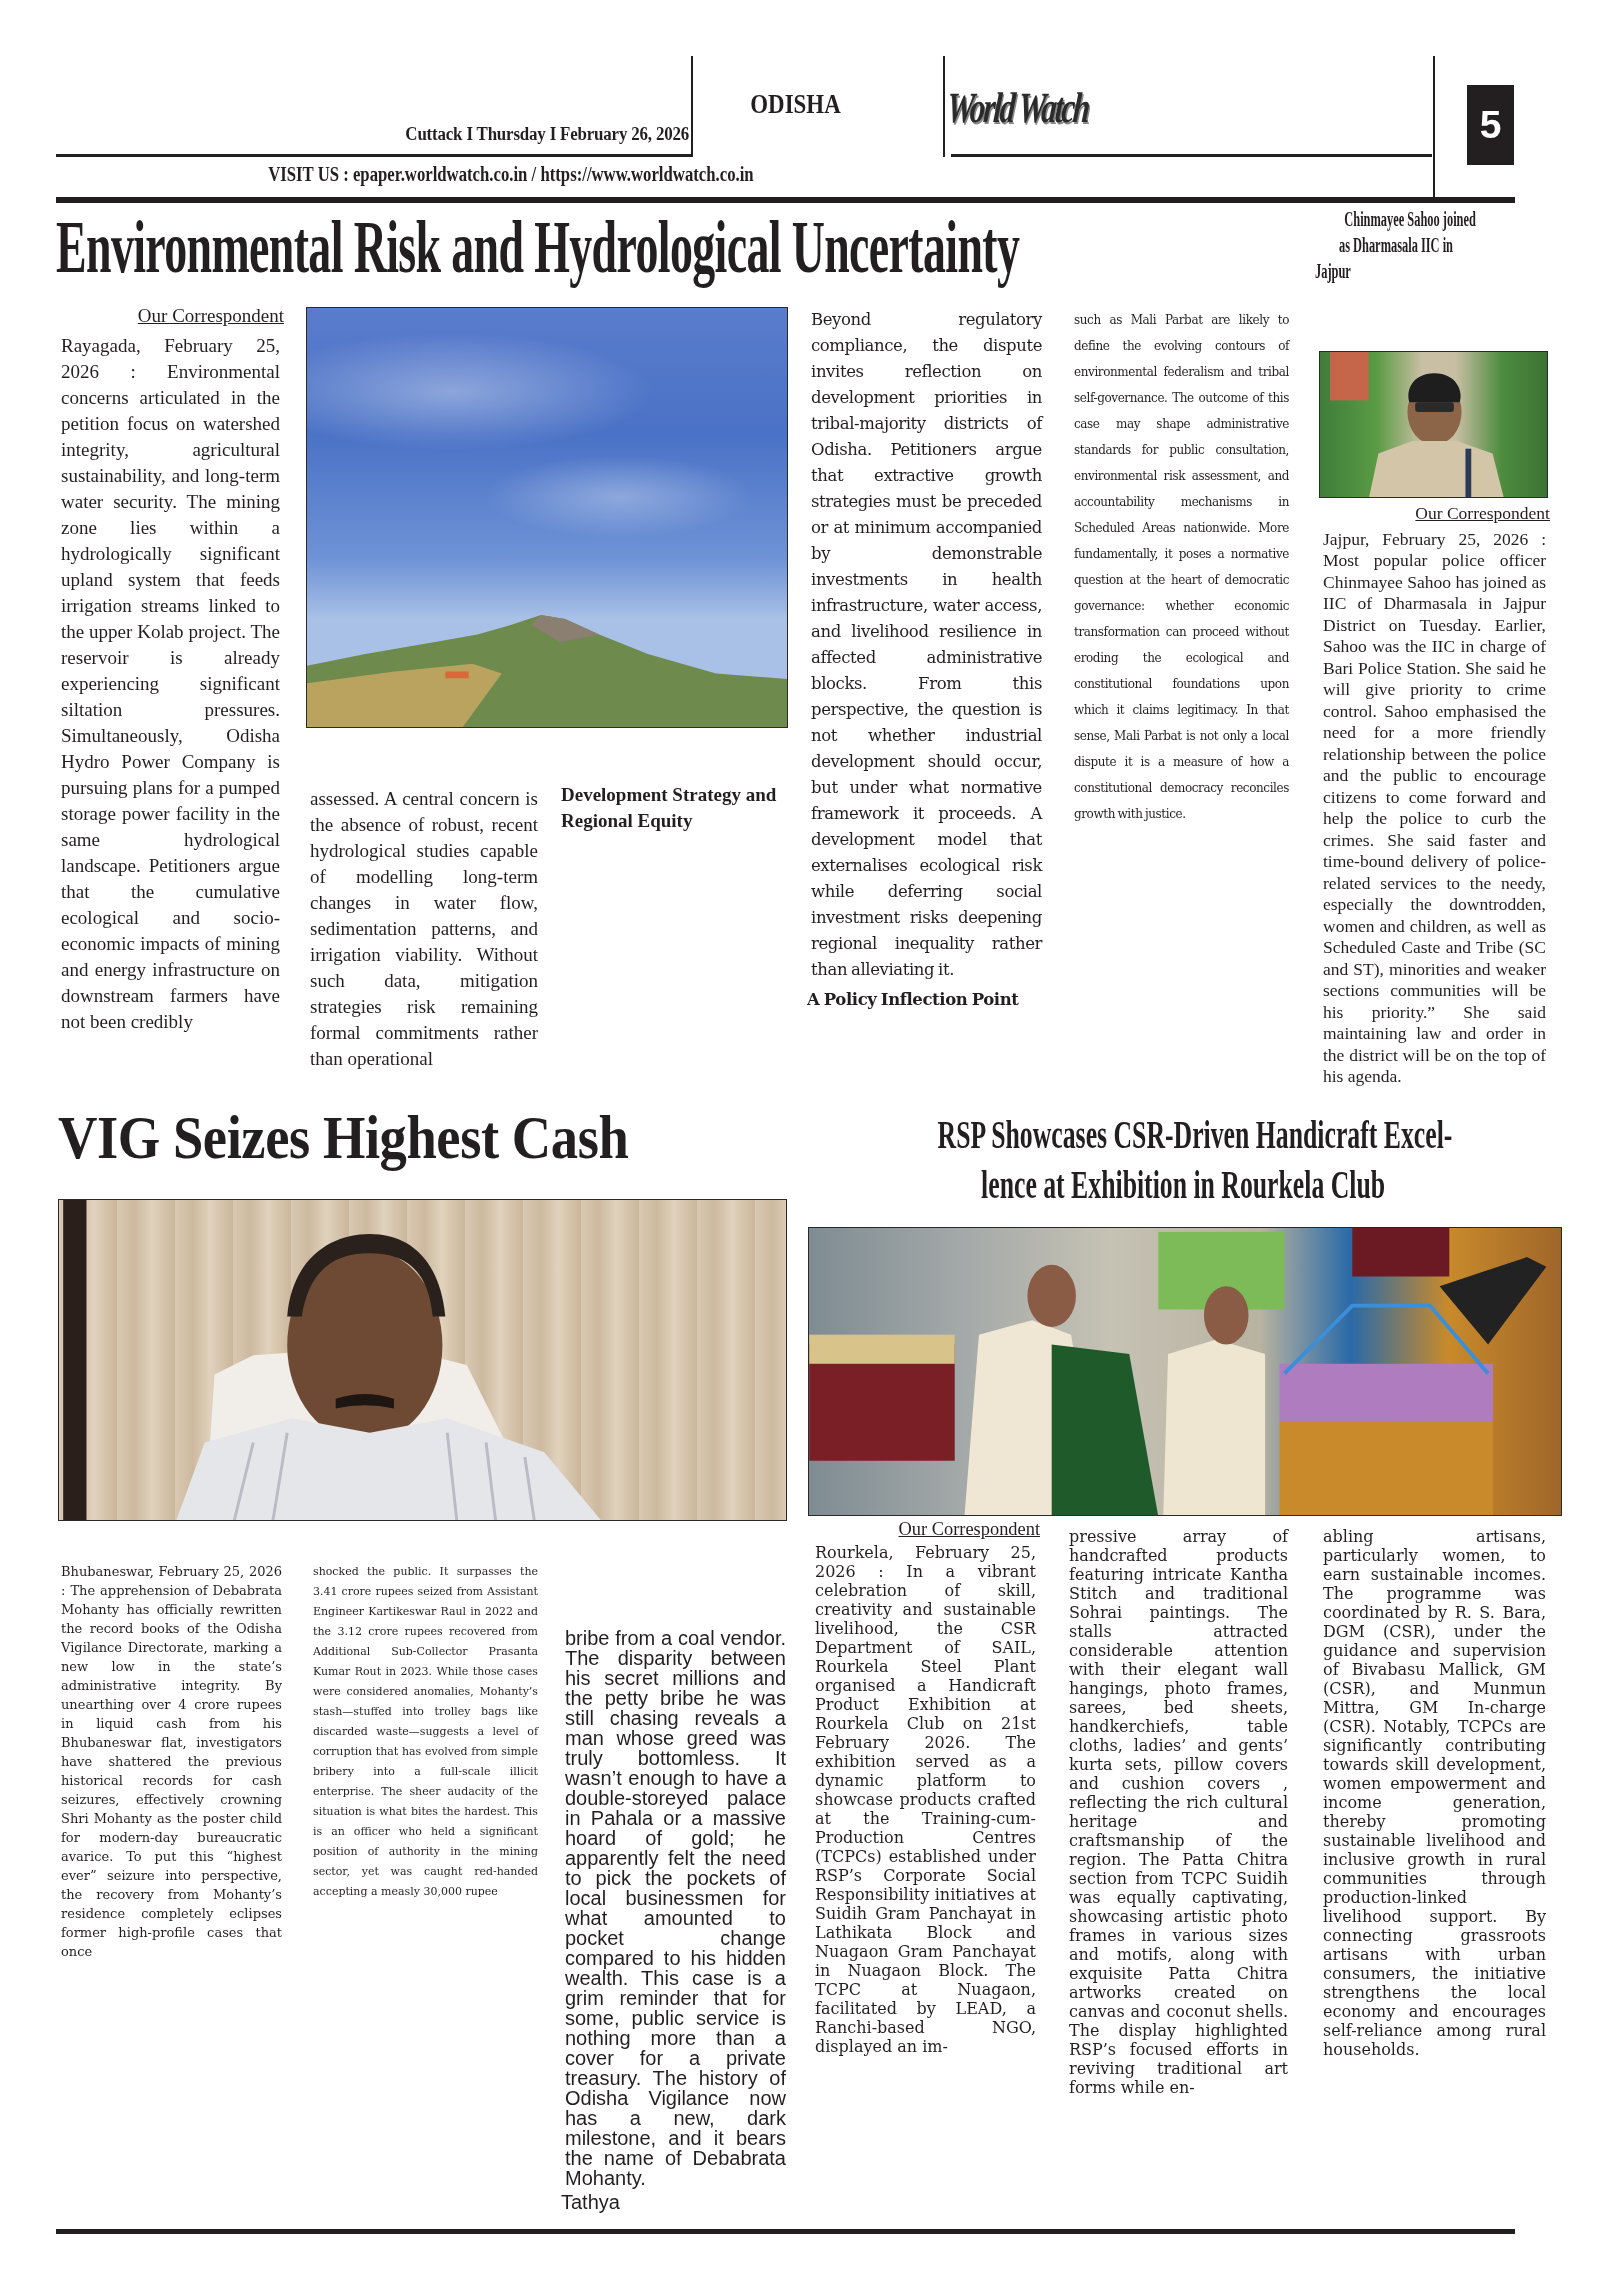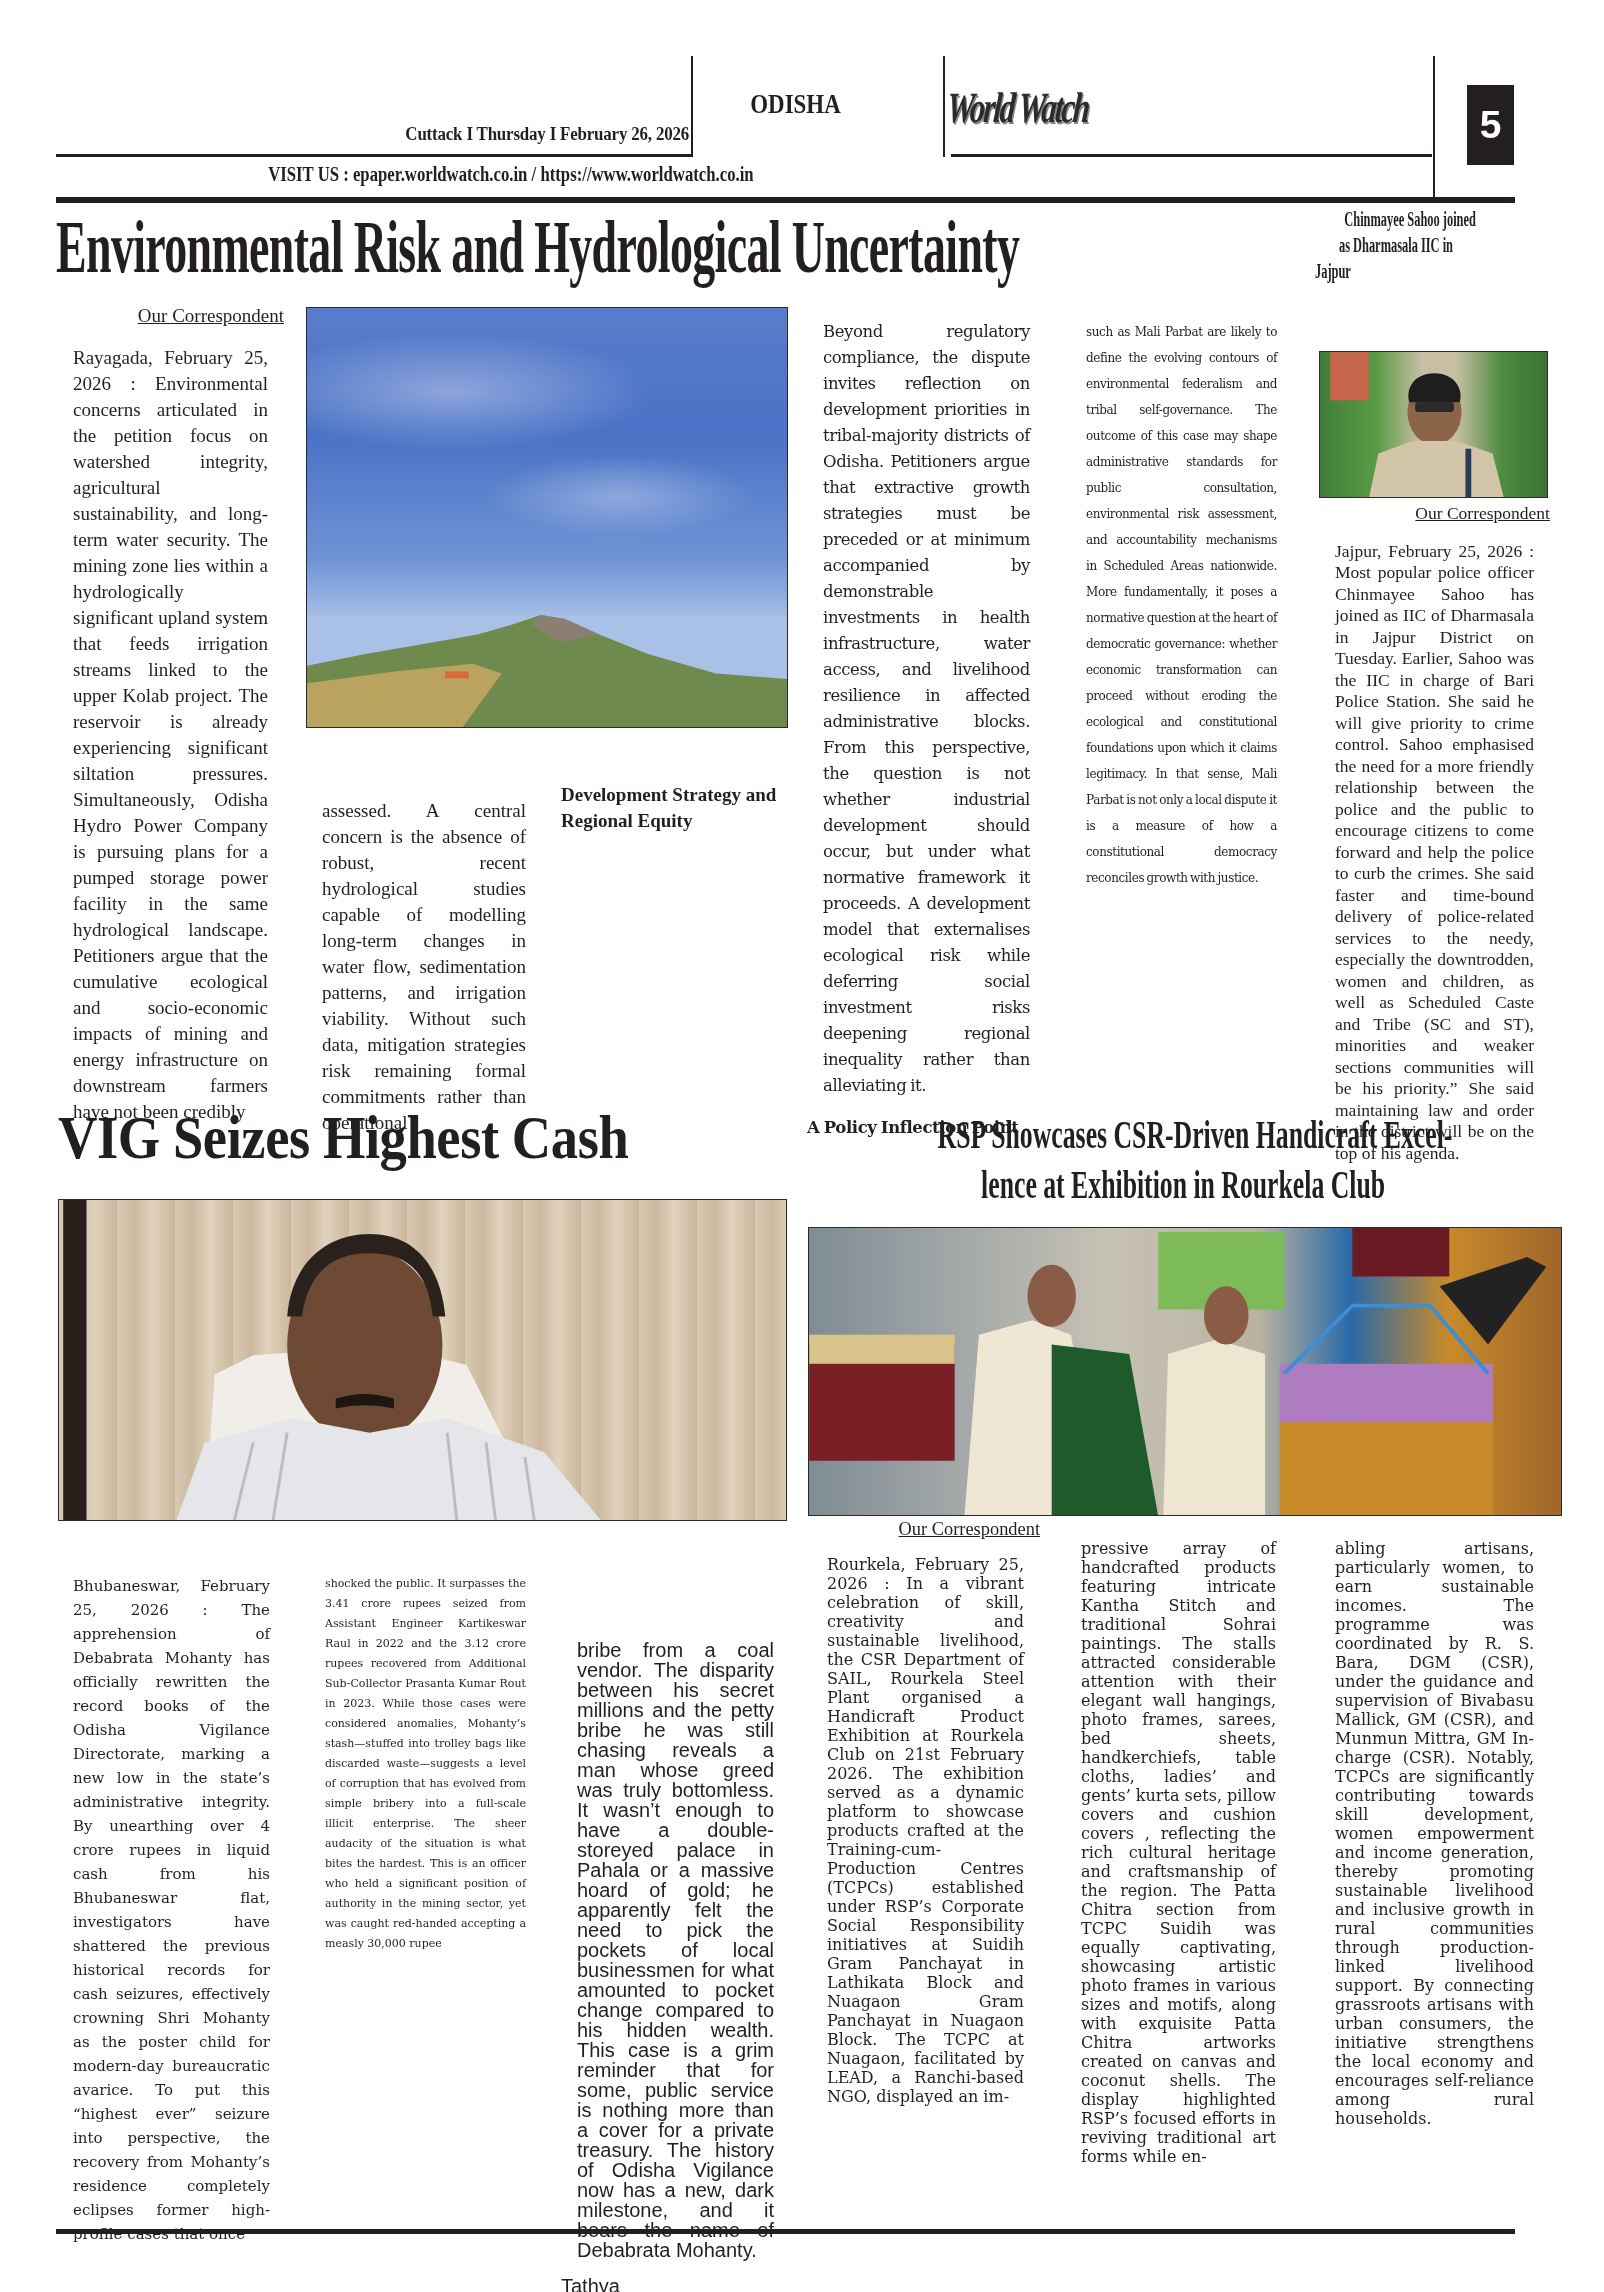--- a/index.html
+++ b/index.html
@@ -24,21 +24,21 @@
   .hl-cond { font-weight: bold; white-space: nowrap; transform-origin: left top; }
   .hl-main { left: 56px; top: 210px; font-size: 74px; line-height: 1; transform: scaleX(0.62); letter-spacing: -1px; }
   .hl-side { left: 1304px; top: 206px; width: 268px; font-size: 20px; line-height: 1.3; font-weight: bold; }
   .hl-side span { display: inline-block; transform: scaleX(0.62); white-space: nowrap; }
   .hl-vig { left: 58px; top: 1106px; font-size: 62px; line-height: 1; transform: scaleX(0.88); letter-spacing: -0.5px; }
   .hl-rsp { left: 805px; top: 1110px; width: 757px; text-align: center; font-size: 39px; line-height: 1.27; font-weight: bold; }
   .hl-rsp span { display: inline-block; transform: scaleX(0.66); white-space: nowrap; }
 
   
   .col { font-size: 19px; line-height: 26px; text-align: justify; hyphens: manual; color: #231f20; }
-  .col p { margin: 16px; }
+  .col p { margin: 4px; }
   .byline { text-decoration: underline; display: block; text-align: right; }
   .subhead { font-weight: bold; display: block; text-align: left; }
   .tight { letter-spacing: -0.4px; word-spacing: -1px; }
 
   
   .photo { border: 1.5px solid #2a2a2a; overflow: hidden; }
   .ph-mountain { left: 306px; top: 307px; width: 482px; height: 421px;
     background:
       radial-gradient(ellipse 60% 20% at 30% 20%, rgba(255,255,255,0.35), transparent 70%),
       radial-gradient(ellipse 40% 14% at 65% 45%, rgba(255,255,255,0.3), transparent 70%),
@@ -136,21 +136,21 @@
     <g stroke="#b9bcc4" stroke-width="3">
       <line x1="180" y1="332" x2="200" y2="250"></line>
         <line x1="220" y1="332" x2="235" y2="240"></line>
       <line x1="410" y1="332" x2="400" y2="240"></line>
         <line x1="450" y1="332" x2="440" y2="250"></line>
       <line x1="490" y1="332" x2="480" y2="265"></line>
     </g>
   </svg>
 </div>
 
-<div class="abs col" style="left:57px; top:1558px; width:229px; font-family:'DejaVu Serif', serif; font-size:15px; line-height:24px;">
+<div class="abs col" style="left:57px; top:1558px; width:229px; font-family:'DejaVu Serif', serif; font-size:13px; line-height:19px;">
   <p>Bhubaneswar, February 25, 2026 : The apprehension of Debabrata Mohanty has officially rewritten the record books of the Odisha Vigilance Directorate, marking a new low in the state’s administrative integrity. By unearthing over 4 crore rupees in liquid cash from his Bhubaneswar flat, investigators have shattered the previous historical records for cash seizures, effectively crowning Shri Mohanty as the poster child for modern-day bureaucratic avarice. To put this “highest ever” seizure into perspective, the recovery from Mohanty’s residence completely eclipses former high-profile cases that once</p>
 </div>
 <div class="abs col" style="left:309px; top:1558px; width:233px; font-family:'DejaVu Serif', serif; font-size:11px; line-height:20px;">
   <p>shocked the public. It surpasses the 3.41 crore rupees seized from Assistant Engineer Kartikeswar Raul in 2022 and the 3.12 crore rupees recovered from Additional Sub-Collector Prasanta Kumar Rout in 2023. While those cases were considered anomalies, Mohanty’s stash—stuffed into trolley bags like discarded waste—suggests a level of corruption that has evolved from simple bribery into a full-scale illicit enterprise. The sheer audacity of the situation is what bites the hardest. This is an officer who held a significant position of authority in the mining sector, yet was caught red-handed accepting a measly 30,000 rupee</p>
 </div>
 <div class="abs col" style="left:561px; top:1624px; width:229px; font-family:Liberation Sans, sans-serif; font-size:20px; line-height:20px;">
   <p>bribe from a coal vendor. The disparity between his secret millions and the petty bribe he was still chasing reveals a man whose greed was truly bottomless. It wasn’t enough to have a double-storeyed palace in Pahala or a massive hoard of gold; he apparently felt the need to pick the pockets of local businessmen for what amounted to pocket change compared to his hidden wealth. This case is a grim reminder that for some, public service is nothing more than a cover for a private treasury. The history of Odisha Vigilance now has a new, dark milestone, and it bears the name of Debabrata Mohanty.</p>
   <span class="subhead" style="font-weight:normal;">Tathya</span>
 </div>
 

